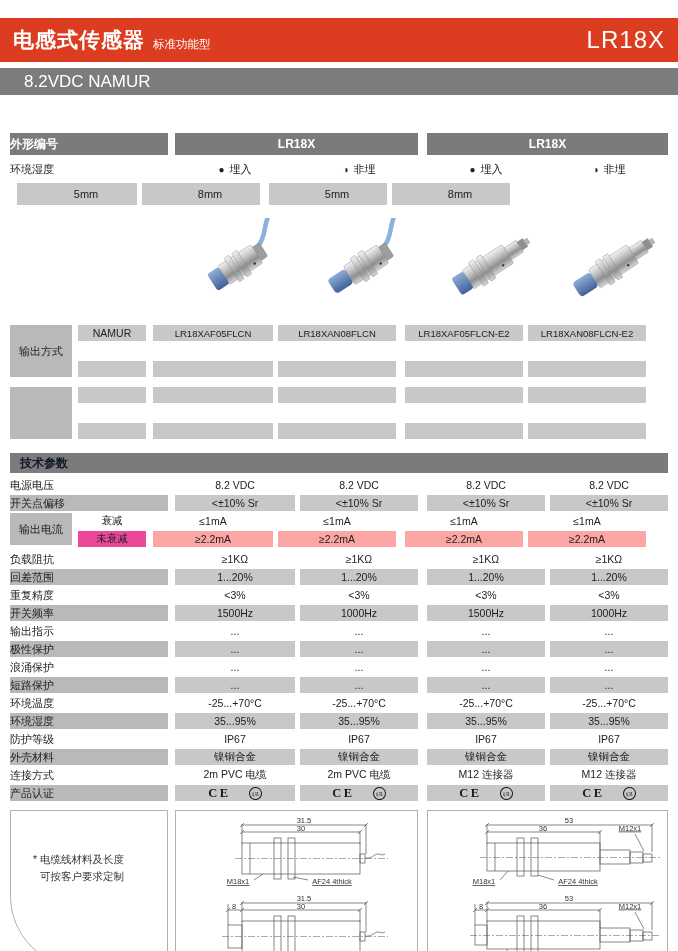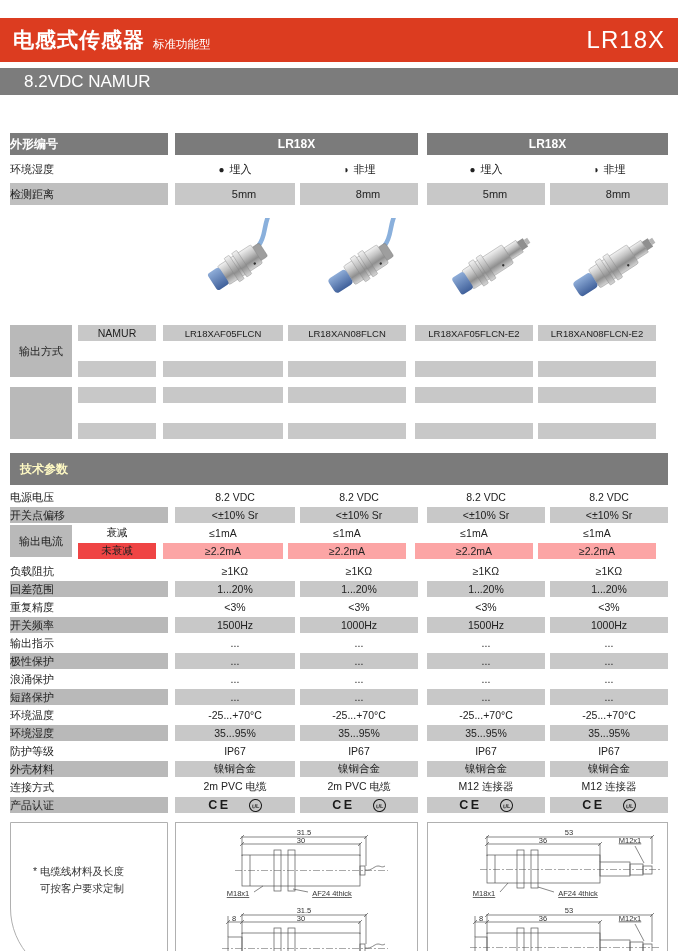--- a/index.html
+++ b/index.html
@@ -32,33 +32,33 @@
   .drow { height: 22px; }
   .drow .lc { background: #bfbfbf; }
   .drow .vc { background: #c8c8c8; font-size: 11px; padding-left: 18px; }
   .imgrow { height: 117px; margin-bottom: 1px; }
   .imgrow .vc { background: none; }
   
   .og { display: flex; }
   .og + .og { margin-top: 8px; }
   .og-l { width: 62px; height: 52px; background: #b9b9b9; display: flex; align-items: center; justify-content: center; font-size: 11px; }
   .og-r { margin-left: 6px; }
-  .subc { width: 78px; display: flex; align-items: center; justify-content: center; font-size: 10.5px; }
+  .subc { width: 68px; display: flex; align-items: center; justify-content: center; font-size: 10.5px; }
   .shc { background: #c8c8c8; }
   .mdl9 { font-size: 9.5px; }
   
-  .techbar { height: 32px; background: #7b7b7b; color: #fef9c3; font-weight: bold; font-size: 12px; display: flex; align-items: center; padding-left: 10px; margin-top: 12px; }
+  .techbar { height: 20px; background: #7b7b7b; color: #0f172a; font-weight: bold; font-size: 12px; display: flex; align-items: center; padding-left: 10px; margin-top: 12px; }
   .spec { margin-top: 4px; }
   .dual { display: flex; margin-bottom: 2px; }
   .dual-l { width: 62px; height: 32px; background: #b9b9b9; display: flex; align-items: center; justify-content: center; font-size: 11px; }
   .dual-r { margin-left: 6px; }
-  .shs .subc { background: #ef4444; text-align: right; }
+  .shs .subc { background: #ec4899; text-align: right; }
   .shs .vc { background: #fca5a5; }
   
-  .cert { gap: 18px; }
+  .cert { gap: 18px; font-family: Liberation Serif, serif; }
   .ce { font-size: 12.5px; letter-spacing: 2.5px; font-weight: 600; color: #1a1a1a; }
   .ulb { width: 13px; height: 13px; border: 1.3px solid #1a1a1a; border-radius: 50%; display: flex; align-items: center; justify-content: center; transform: rotate(-8deg); }
   .ulb span { font-size: 5.5px; font-weight: bold; font-style: italic; }
   
   .ftr { display: flex; margin-top: 9px; }
   .fb { border: 1px solid #b0b0b0; height: 158px; background: #fff; }
   .fb.left { width: 158px; border-radius: 0 0 0 72px; padding: 40px 0 0 22px; font-size: 10.5px; line-height: 1.6; color: #333; }
   .fb.left .n2 { padding-left: 7px; }
   .fb.mid { width: 243px; margin-left: 7px; display: flex; flex-direction: column; align-items: center; justify-content: center; gap: 6px; }
   .fb.right { width: 241px; margin-left: 9px; display: flex; flex-direction: column; align-items: center; justify-content: center; gap: 6px; }
@@ -120,21 +120,20 @@
             <span class="mi">●</span>
             <span>埋入</span>
           </div>
         <div class="vc c4">
             <span class="mi">◑</span>
             <span>非埋</span>
           </div>
       </div>
 
       <div class="r drow">
-        <div class="lc">检测距离</div>
         <div class="vc c1">5mm</div>
         <div class="vc c2">8mm</div>
         <div class="vc c3">5mm</div>
         <div class="vc c4">8mm</div>
       </div>
 
       <div class="r imgrow">
         <div class="lc"></div>
         <div class="vc c1">
           <svg width="100" height="96" viewBox="0 0 100 96">

